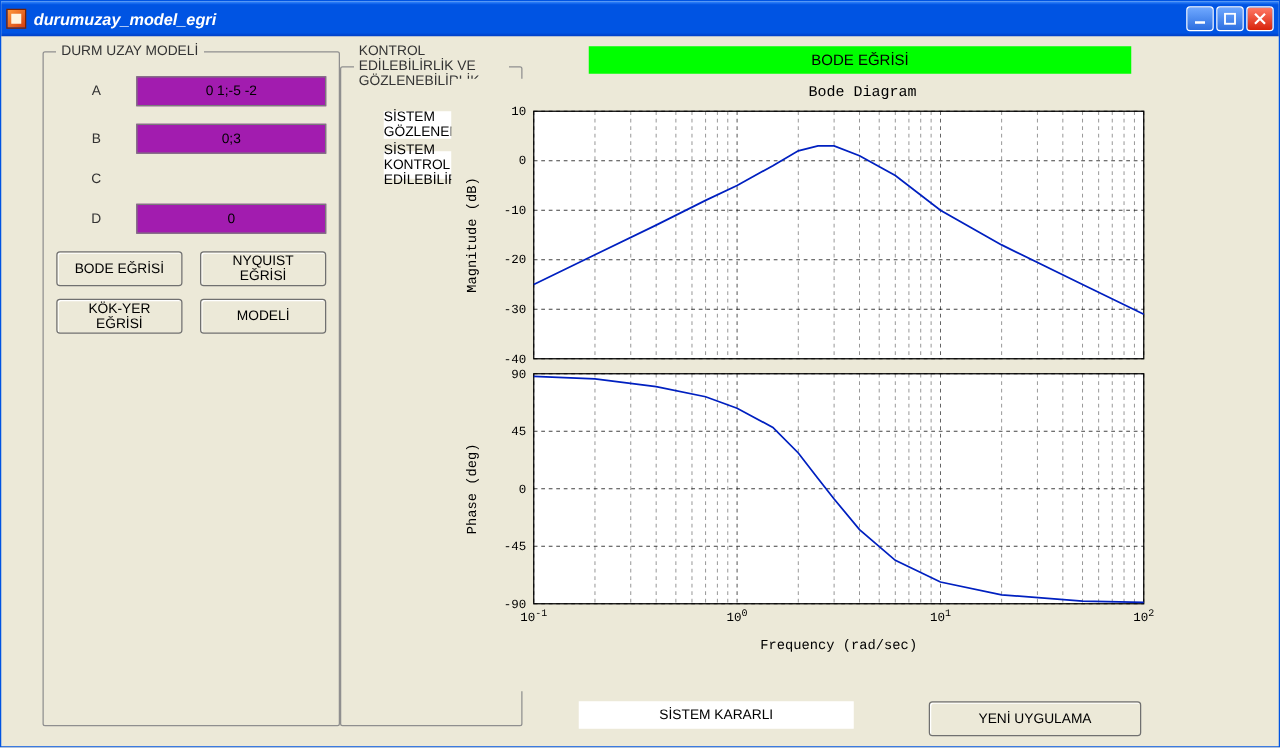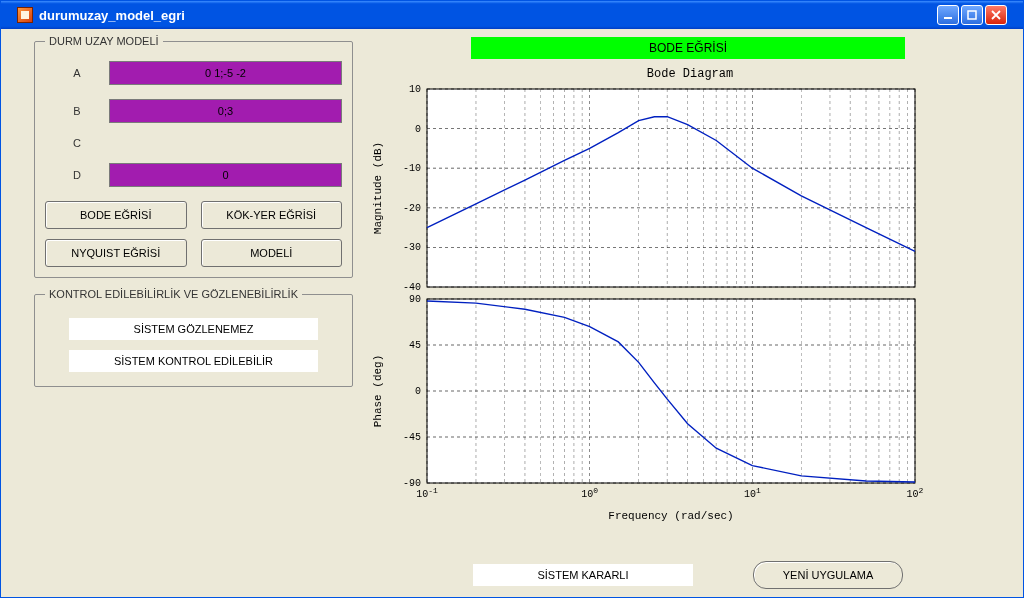--- a/index.html
+++ b/index.html
@@ -15,24 +15,25 @@
     height: 598px;
     background: #ece9d8;
     border: 1px solid #0054e3;
     position: relative;
   }
   .titlebar {
     height: 28px;
     background: linear-gradient(to bottom, #3b8cff 0%, #0054e3 10%, #0054e3 90%, #003ec5 100%);
     display: flex;
     align-items: center;
-    padding: 0 16px;
+    padding: 0 4px;
     color: #fff;
     font-weight: bold;
     font-size: 13px;
+    font-style: italic;
   }
   .titlebar-icon {
     width: 16px;
     height: 16px;
     margin-right: 6px;
     background: linear-gradient(135deg,#ff9a3c 0%,#d43d0f 100%);
     border: 1px solid #7a2200;
     position: relative;
   }
   .titlebar-icon::after {
@@ -55,21 +56,21 @@
   }
   .win-btn.min, .win-btn.max { background: linear-gradient(#6fa8ff,#2d6fe0); }
   .win-btn.close { background: linear-gradient(#ff7a66,#d8240b); }
   .content {
     position: absolute;
     top: 28px; left: 0; right: 0; bottom: 0;
     padding: 6px 8px;
     display: flex;
     gap: 8px;
   }
-  .left-col { width: 344px; display: flex; flex-direction: column; padding-left: 25px; }
+  .left-col { width: 344px; display: flex; flex-direction: row; padding-left: 25px; }
   .right-col { flex: 1; display: flex; flex-direction: column; }
   fieldset {
     border: 1px solid #8f8f8f;
     border-radius: 2px;
     padding: 8px 10px 10px 10px;
     margin: 0 0 10px 0;
     background: #ece9d8;
   }
   legend { padding: 0 4px; color: #333; font-size: 11px; }
   .input-row {
@@ -142,21 +143,20 @@
     font-size: 12px;
     margin-bottom: 2px;
   }
   .plot-stack { position: relative; width: 100%; }
   svg.plot { display: block; }
   .data-line { stroke: #0020c0; stroke-width: 1.4; fill: none; }
   .bottom-bar {
     display: flex;
     gap: 60px;
     justify-content: center;
-    align-items: center;
     padding: 8px 20px 2px 20px;
   }
   .bottom-bar .result-box { margin: 0; width: 220px; }
 </style>
 </head>
 <body>
 
 <div class="window">
   <div class="titlebar">
     <div class="titlebar-icon"></div>
@@ -198,22 +198,22 @@
         <div class="input-row">
           <div class="lbl">C</div>
         </div>
         <div class="input-row">
           <div class="lbl">D</div>
           <input type="text" value="0" style="">
         </div>
 
         <div class="btn-grid">
           <button class="push">BODE EĞRİSİ</button>
+          <button class="push">NYQUIST EĞRİSİ</button>
           <button class="push">KÖK-YER EĞRİSİ</button>
-          <button class="push">NYQUIST EĞRİSİ</button>
           <button class="push">MODELİ</button>
         </div>
       </fieldset>
 
       <fieldset>
         <legend>KONTROL EDİLEBİLİRLİK VE GÖZLENEBİLİRLİK</legend>
         <div class="result-box">SİSTEM GÖZLENEMEZ</div>
         <div class="result-box">SİSTEM KONTROL EDİLEBİLİR</div>
       </fieldset>
 
@@ -316,18 +316,18 @@
               <text x="548" y="204" text-anchor="middle" font-size="10">10<tspan baseline-shift="super" font-size="8">2</tspan></text>
               <text x="304" y="226" text-anchor="middle" font-size="11">Frequency  (rad/sec)</text>
               <text x="14" y="98" text-anchor="middle" font-size="11" transform="rotate(-90 14 98)">Phase (deg)</text>
               <path d="M60 8.044444444444437 L108.96754596134096 10.088888888888896 L157.93509192268186 16.22222222222223 L197.46928117565244 24.399999999999995 L222.66666666666666 33.60000000000001 L251.31084480639083 48.93333333333332 L271.6342126280076 69.37777777777778 L287.3982414106514 89.82222222222224 L300.2783907677317 106.17777777777779 L320.60175858934855 130.7111111111111 L349.2459367290727 155.24444444444444 L385.3333333333333 172.62222222222223 L434.3008792946743 182.84444444444446 L499.03245403865907 187.95555555555558 L548 188.9777777777778 " class="data-line"></path>
             </svg>
         </div>
       </div>
 
       <div class="bottom-bar">
         <div class="result-box">SİSTEM KARARLI</div>
-        <button class="push" style="width:150px;border-radius:13px;">YENİ UYGULAMA</button>
+        <button class="push" style="width:170px;">YENİ UYGULAMA</button>
       </div>
     </div>
 
   </div>
 </div>
 
 </body></html>

